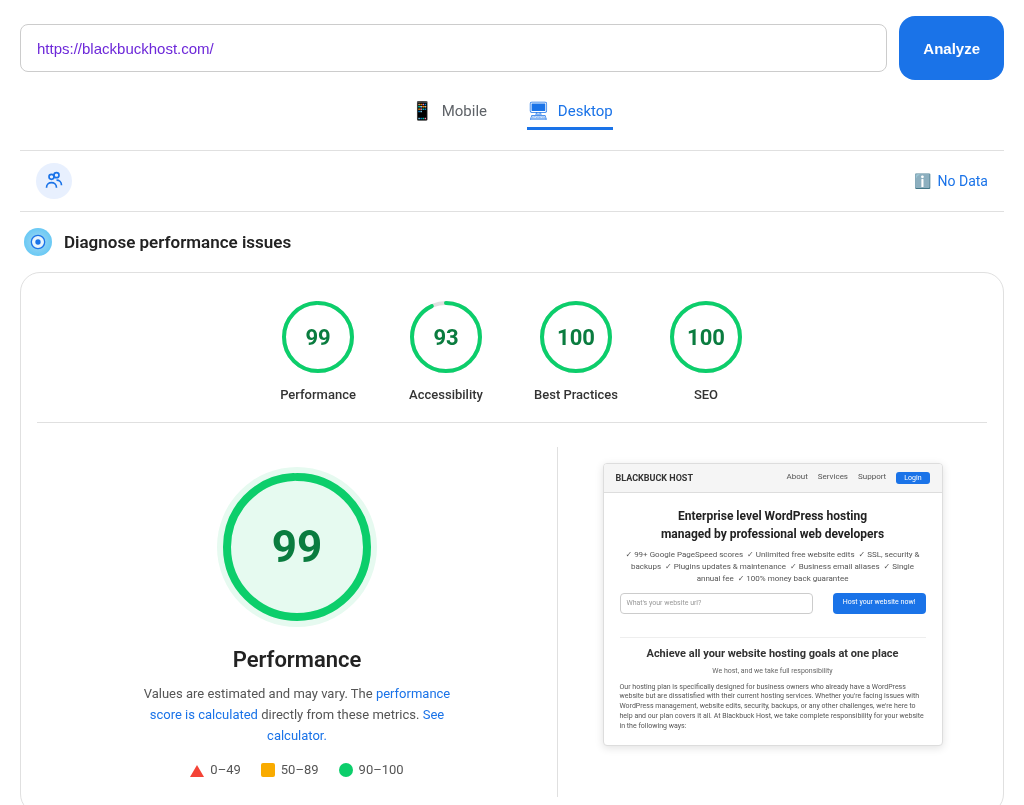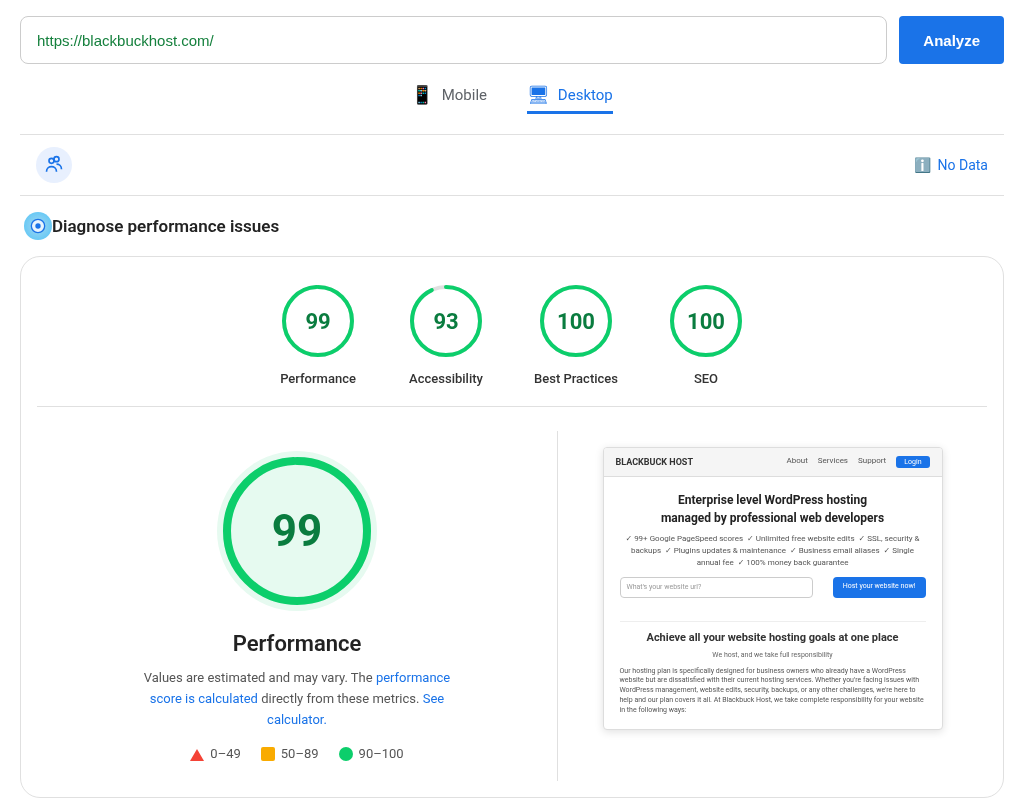--- a/index.html
+++ b/index.html
@@ -22,30 +22,30 @@
       gap: 12px;
       margin-bottom: 20px;
     }
     .url-input {
       flex: 1;
       height: 48px;
       border: 1.5px solid #ccc;
       border-radius: 8px;
       padding: 0 16px;
       font-size: 15px;
-      color: #15803d;
+      color: #6d28d9;
       outline: none;
     }
     .analyze-btn {
-      height: 48px;
+      height: 64px;
       padding: 0 24px;
       background: #1a73e8;
       color: #fff;
       border: none;
-      border-radius: 4px;
+      border-radius: 16px;
       font-size: 15px;
       font-weight: 600;
       cursor: pointer;
       white-space: nowrap;
     }
 
     
     .tabs-row {
       display: flex;
       justify-content: center;
@@ -108,20 +108,21 @@
       gap: 6px;
       color: #1a73e8;
       font-size: 14px;
       cursor: pointer;
     }
 
     
     .diagnose-row {
       display: flex;
       align-items: center;
+      gap: 12px;
       margin-bottom: 16px;
       padding: 0 4px;
     }
     .diagnose-icon {
       width: 28px;
       height: 28px;
       border-radius: 50%;
       background: radial-gradient(circle, #a8d8f0 0%, #4fc3f7 100%);
       display: flex;
       align-items: center;

